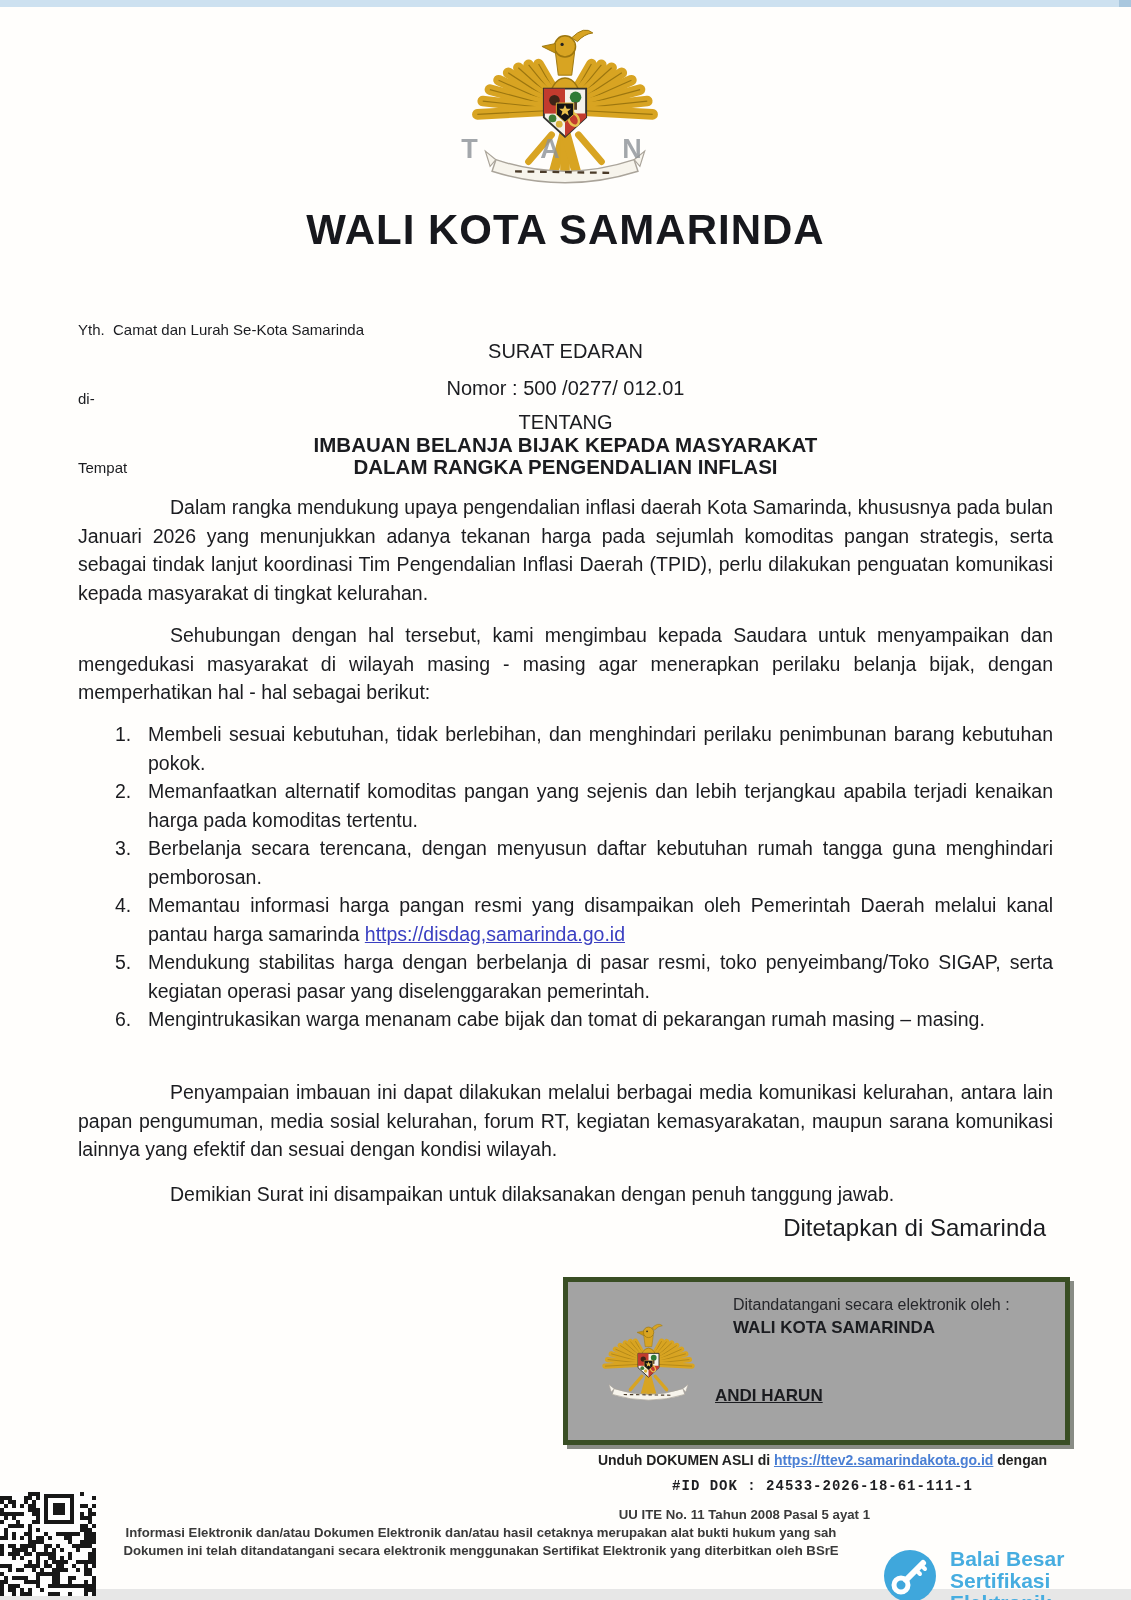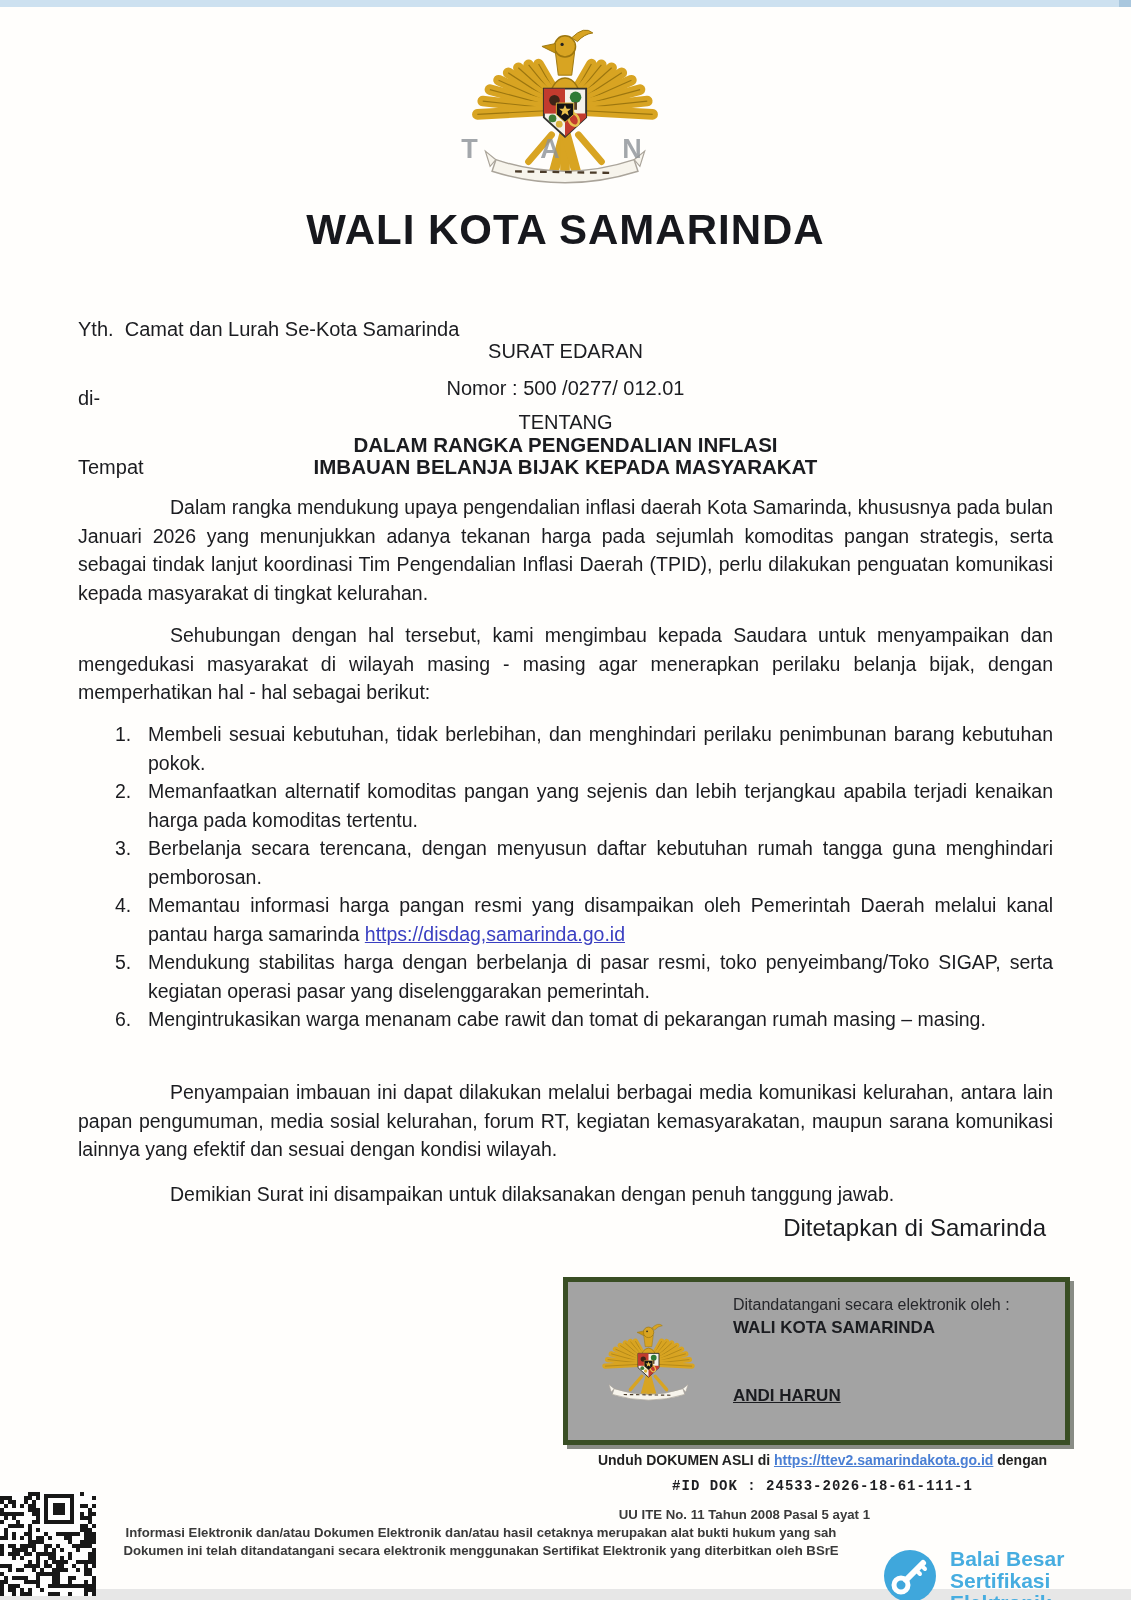--- a/index.html
+++ b/index.html
@@ -15,21 +15,21 @@
   .emblem-main{position:absolute;left:450px;top:8px;width:230px;height:192px;z-index:2;}
   .watermark{
     position:absolute;left:0;top:134px;width:1131px;text-align:center;z-index:3;
     font-size:27px;font-weight:bold;color:#8d9297;letter-spacing:28px;opacity:.8;
   }
   .page-title{
     position:absolute;left:0;top:206px;width:1131px;text-align:center;
     font-size:42px;font-weight:bold;letter-spacing:1px;color:#17181d;
   }
 
-  .recipient{position:absolute;left:78px;top:272px;font-size:20px;line-height:23px;white-space:pre-wrap;}
+  .recipient{position:absolute;left:78px;top:272px;font-size:15px;line-height:23px;white-space:pre-wrap;}
 
   .doc-flow{position:absolute;left:78px;top:340px;width:975px;font-size:19.5px;line-height:28.5px;}
   .headings{min-height:153px;text-align:center;}
   .h-line{font-size:20px;line-height:23px;}
   .h-surat{margin-bottom:14px;}
   .h-nomor{margin-bottom:11px;}
   .h-bold{font-weight:bold;font-size:20.5px;line-height:22px;}
   .paras{min-height:227px;}
   .para{text-align:justify;text-indent:92px;margin:0 0 14px 0;}
   .listwrap{min-height:358px;}
@@ -43,21 +43,21 @@
 
   .place-line{position:absolute;left:539px;top:1214px;width:507px;text-align:right;font-size:24px;}
 
   .sig-box{
     position:absolute;left:563px;top:1277px;width:507px;height:168px;background:#a3a3a3;
     border:5px solid #394e24;box-sizing:border-box;box-shadow:4px 4px 0 rgba(40,45,35,.55);z-index:2;
   }
   .sig-garuda{position:absolute;left:28px;top:9px;width:105px;height:140px;}
   .sig-label{position:absolute;left:165px;top:14px;font-size:16px;color:#26272b;}
   .sig-title{position:absolute;left:165px;top:36px;font-size:17px;font-weight:bold;}
-  .sig-name{position:absolute;left:165px;top:104px;font-size:17px;font-weight:bold;text-decoration:underline;}
+  .sig-name{position:absolute;left:147px;top:104px;font-size:17px;font-weight:bold;text-decoration:underline;}
 
   .dl-line{position:absolute;left:540px;top:1452px;width:565px;text-align:center;font-size:14px;font-weight:bold;color:#222;}
   .id-line{
     position:absolute;left:540px;top:1478px;width:565px;text-align:center;
     font-family:"Liberation Mono",monospace;font-size:14px;font-weight:bold;letter-spacing:1px;color:#1e1e22;
   }
 
   .qr{position:absolute;left:0;top:1492px;width:96px;height:104px;z-index:2;}
 
   .footer-block{position:absolute;left:92px;top:1506px;width:778px;font-size:13.2px;font-weight:bold;color:#3a3a3a;line-height:18px;z-index:2;}
@@ -148,22 +148,22 @@
     <div>Yth.  Camat dan Lurah Se-Kota Samarinda</div>
     <div>di-</div>
     <div>Tempat</div>
   </div>
 
   <div class="doc-flow">
     <div class="headings">
       <div class="h-line h-surat">SURAT EDARAN</div>
       <div class="h-line h-nomor">Nomor : 500 /0277/ 012.01</div>
       <div class="h-line">TENTANG</div>
+      <div class="h-bold">IMBAUAN BELANJA BIJAK KEPADA MASYARAKAT</div>
       <div class="h-bold">DALAM RANGKA PENGENDALIAN INFLASI</div>
-      <div class="h-bold">IMBAUAN BELANJA BIJAK KEPADA MASYARAKAT</div>
     </div>
 
     <div class="paras">
       <p class="para">Dalam rangka mendukung upaya pengendalian inflasi daerah Kota Samarinda, khususnya pada bulan Januari 2026 yang menunjukkan adanya tekanan harga pada sejumlah komoditas pangan strategis, serta sebagai tindak lanjut koordinasi Tim Pengendalian Inflasi Daerah (TPID), perlu dilakukan penguatan komunikasi kepada masyarakat di tingkat kelurahan.</p>
       <p class="para">Sehubungan dengan hal tersebut, kami mengimbau kepada Saudara untuk menyampaikan dan mengedukasi masyarakat di wilayah masing - masing agar menerapkan perilaku belanja bijak, dengan memperhatikan hal - hal sebagai berikut:</p>
     </div>
 
     <div class="listwrap">
       <div class="li">
         <span class="num">1.</span>
@@ -180,21 +180,21 @@
       <div class="li">
         <span class="num">4.</span>
         <div class="txt"><span>Memantau informasi harga pangan resmi yang disampaikan oleh Pemerintah Daerah melalui kanal pantau harga samarinda </span><a class="doc-link" href="#">https://disdag,samarinda.go.id</a></div>
       </div>
       <div class="li">
         <span class="num">5.</span>
         <div class="txt">Mendukung stabilitas harga dengan berbelanja di pasar resmi, toko penyeimbang/Toko SIGAP, serta kegiatan operasi pasar yang diselenggarakan pemerintah.</div>
       </div>
       <div class="li">
         <span class="num">6.</span>
-        <div class="txt">Mengintrukasikan warga menanam cabe rawit dan tomat di pekarangan rumah masing – masing.</div>
+        <div class="txt">Mengintrukasikan warga menanam cabe bijak dan tomat di pekarangan rumah masing – masing.</div>
       </div>
     </div>
 
     <div class="p3wrap">
       <p class="para">Penyampaian imbauan ini dapat dilakukan melalui berbagai media komunikasi kelurahan, antara lain  papan pengumuman, media sosial kelurahan, forum RT, kegiatan kemasyarakatan, maupun sarana komunikasi lainnya yang efektif dan sesuai dengan kondisi wilayah.</p>
     </div>
     <p class="para-last">Demikian Surat ini disampaikan untuk dilaksanakan dengan penuh tanggung jawab.</p>
   </div>
 
   <div class="place-line">Ditetapkan di Samarinda</div>

